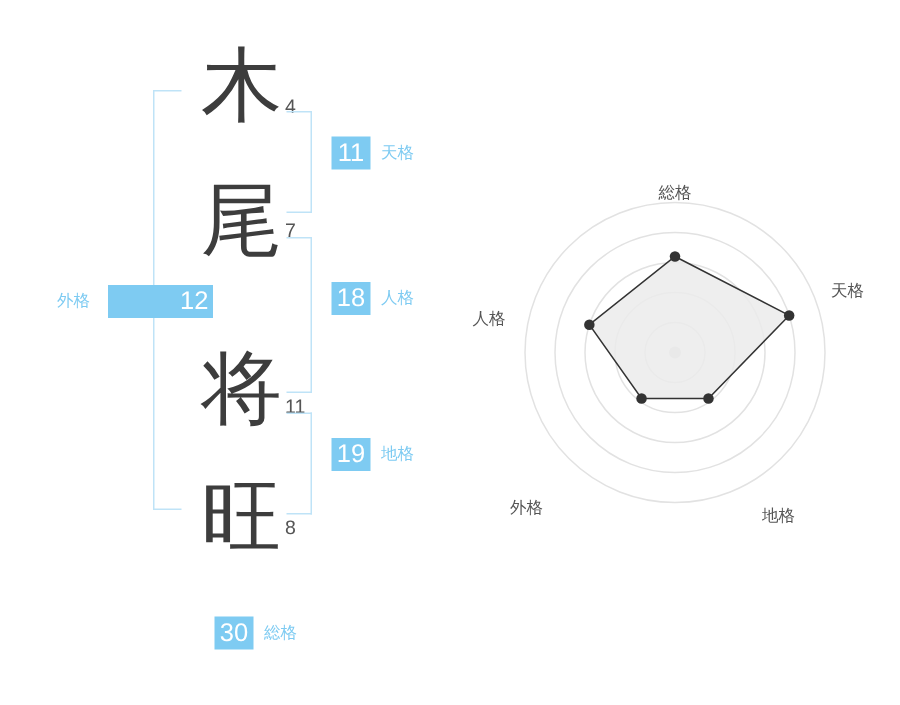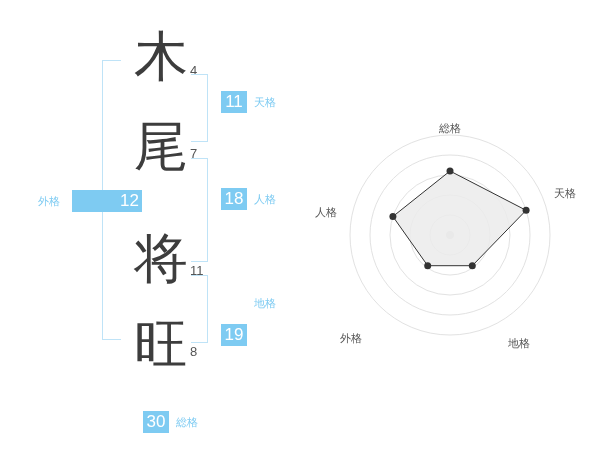--- a/index.html
+++ b/index.html
@@ -114,21 +114,21 @@
     <div class="badge-label" style="left:254px; top:91px;">天格</div>
 
     <div class="bracket br-left" style="left:191px; top:158px; width:16px; height:102px;"></div>
     <div class="badge" style="left:221px; top:188px;text-align:center;">18</div>
     <div class="badge-label" style="left:254px; top:188px;">人格</div>
 
     <div class="badge-label" style="left:38px; top:190px;">外格</div>
     <div class="badge" style="left:72px; top:190px;padding-left:48px;">12</div>
 
     <div class="bracket br-left" style="left:191px; top:275px; width:16px; height:66px;"></div>
-    <div class="badge" style="left:221px; top:292px;margin-top:32px;">19</div>
+    <div class="badge" style="left:221px; top:292px;">19</div>
     <div class="badge-label" style="left:254px; top:292px;">地格</div>
 
     <div class="badge" style="left:143px; top:411px;">30</div>
     <div class="badge-label" style="left:176px; top:411px;">総格</div>
   </div>
 
   <div class="chart-panel">
 
     <svg id="radar-svg" width="300" height="470" viewBox="0 0 300 470">
         <circle cx="150" cy="235" r="100" fill="none" stroke="#e2e2e2" stroke-width="1"></circle>

